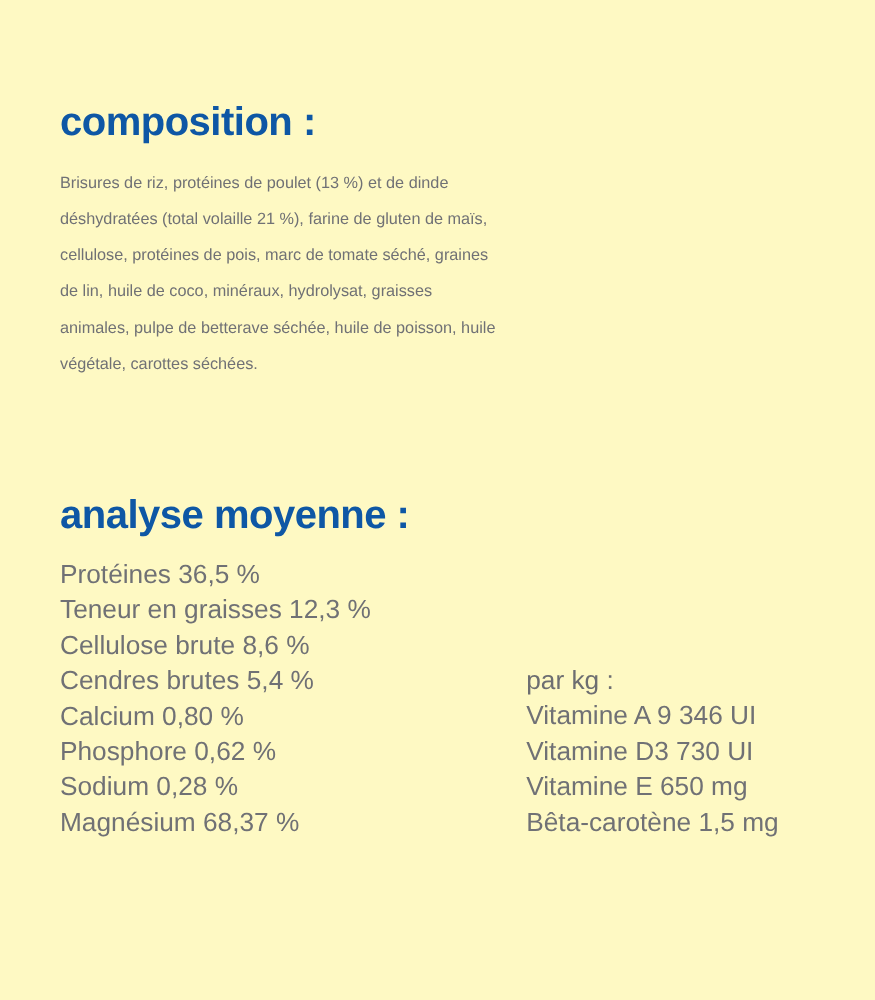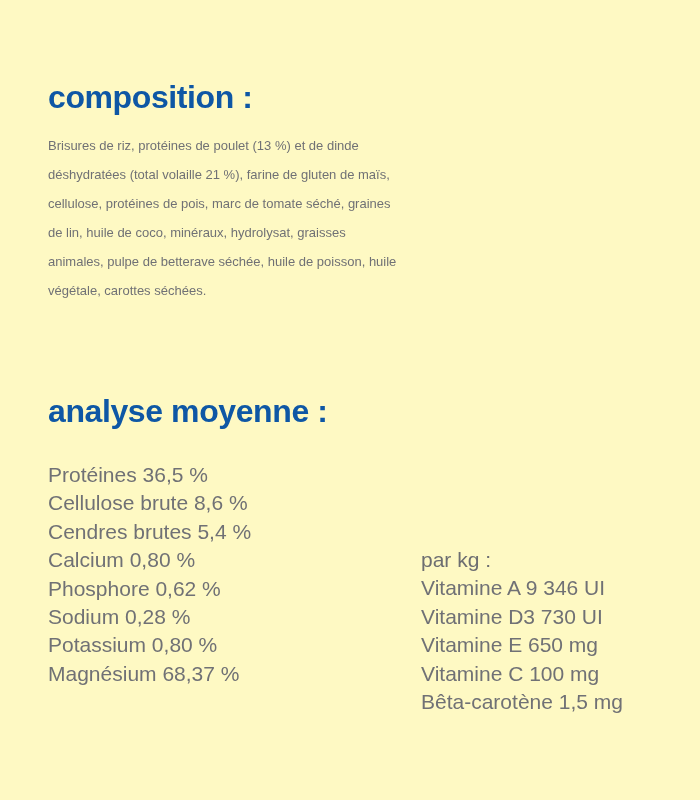--- a/index.html
+++ b/index.html
@@ -34,21 +34,21 @@
     width: 620px;
     margin: 0;
     font-size: 13px;
     line-height: 29px;
     color: #707175;
     white-space: pre-line;
   }
   .analysis-columns {
     position: absolute;
     left: 48px;
-    top: 461px;
+    top: 446px;
     display: flex;
     align-items: flex-start;
   }
   .col-left  { width: 373px; }
   .col-right { width: 247px; padding-top: 85px; }
   .row {
     font-size: 21px;
     line-height: 28.4px;
     color: #707175;
     white-space: nowrap;
@@ -68,32 +68,31 @@
 de lin, huile de coco, minéraux, hydrolysat, graisses
 animales, pulpe de betterave séchée, huile de poisson, huile
 végétale, carottes séchées.</p>
 
   <h2 id="analysis-heading" class="section-heading">analyse moyenne :</h2>
 
   <div class="analysis-columns">
 
     <div class="col-left">
       <div class="row">Protéines 36,5 %</div>
+      <div class="row">Teneur en graisses 12,3 %</div>
       <div class="row">Cellulose brute 8,6 %</div>
       <div class="row">Cendres brutes 5,4 %</div>
       <div class="row">Calcium 0,80 %</div>
       <div class="row">Phosphore 0,62 %</div>
       <div class="row">Sodium 0,28 %</div>
-      <div class="row">Potassium 0,80 %</div>
       <div class="row">Magnésium 68,37 %</div>
     </div>
 
     <div class="col-right">
       <div class="row row-bold">par kg :</div>
       <div class="row">Vitamine A 9 346 UI</div>
       <div class="row">Vitamine D3 730 UI</div>
       <div class="row">Vitamine E 650 mg</div>
-      <div class="row">Vitamine C 100 mg</div>
       <div class="row">Bêta-carotène 1,5 mg</div>
     </div>
 
   </div>
 </div>
 
 </body></html>

